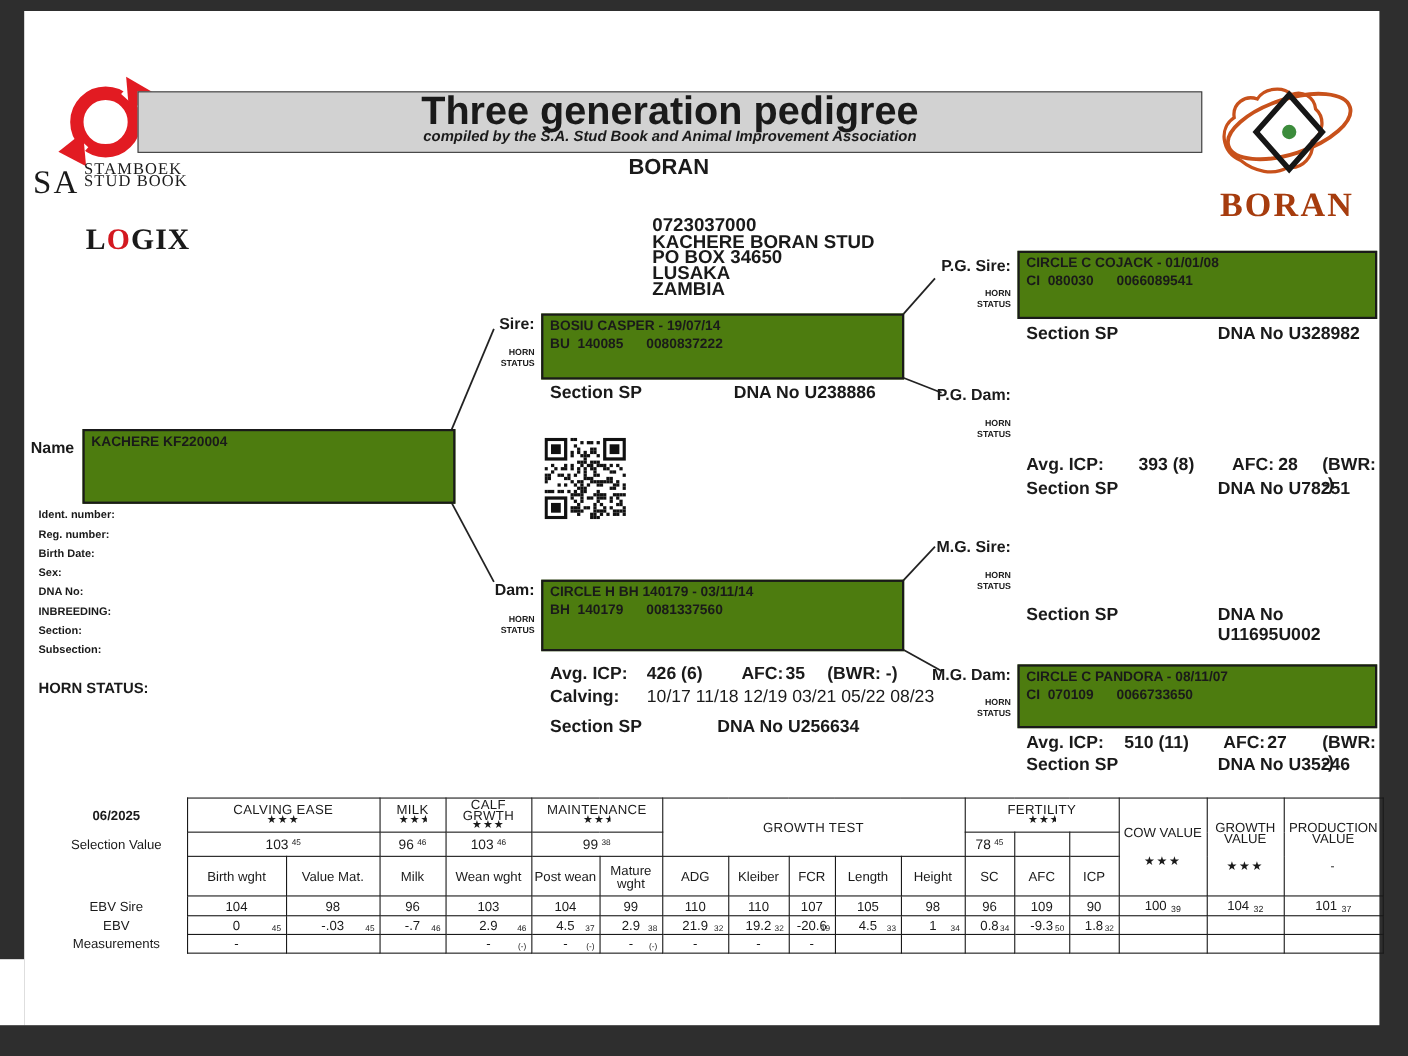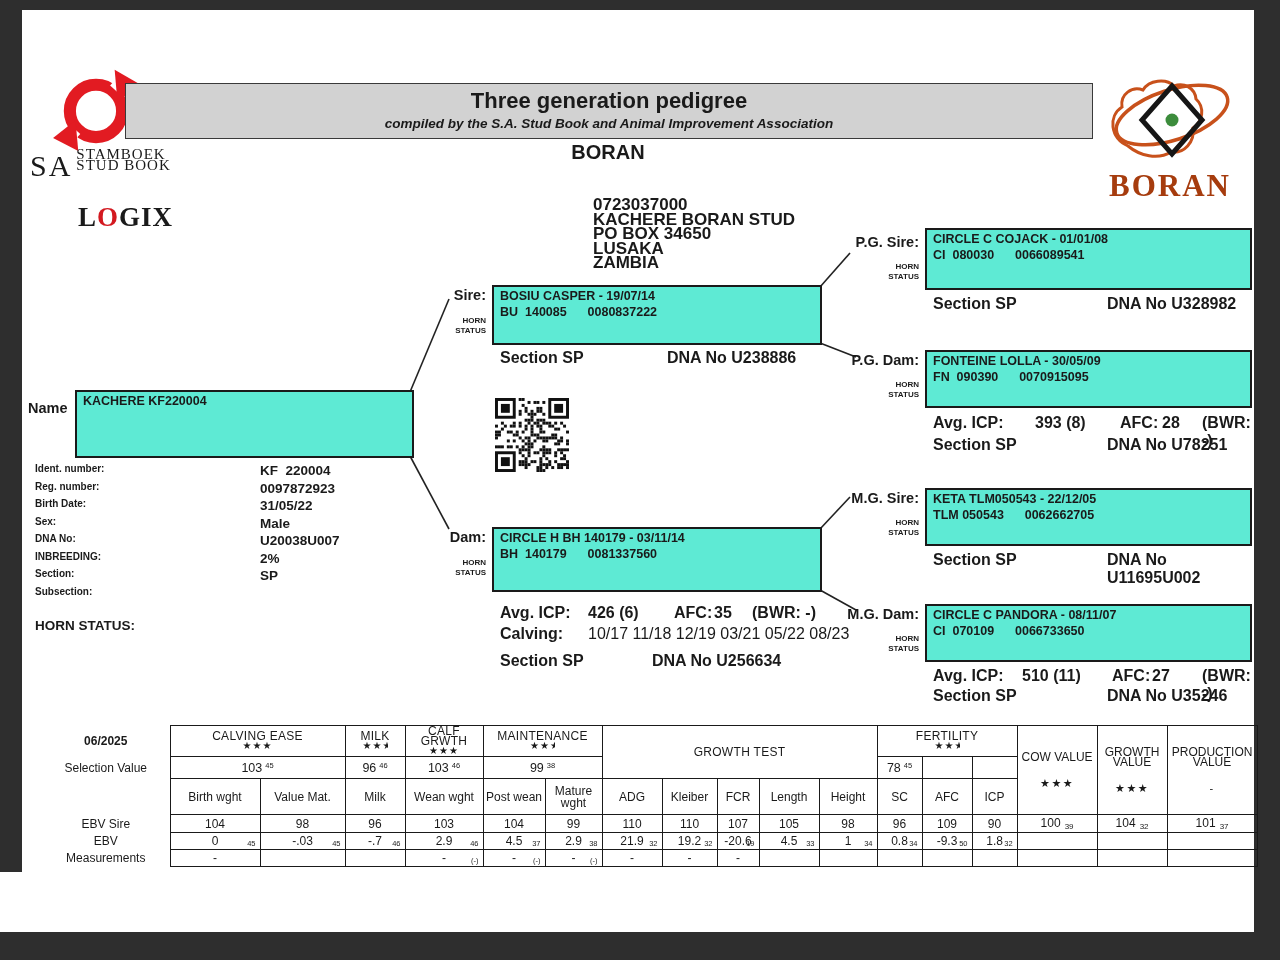--- a/index.html
+++ b/index.html
@@ -5,37 +5,37 @@
   html,body{margin:0;padding:0;background:#2e2e2e;}
   .screen{position:relative;width:1280px;height:960px;background:#2e2e2e;overflow:hidden;
           font-family:"Liberation Sans","DejaVu Sans",sans-serif;color:#1a1a1a;}
   .page{position:absolute;left:22px;top:10px;width:1232px;height:922px;background:#ffffff;}
   .patch{position:absolute;left:0;top:872px;width:22px;height:60px;background:#ffffff;}
   .abs{position:absolute;}
   .pre{white-space:pre;}
 
   
   .banner{left:103px;top:73px;width:966px;height:54px;background:#d2d2d2;border:1px solid #3a3a3a;text-align:center;}
-  .doc-title{font-size:22px;font-weight:bold;line-height:30px;margin-top:2px;}
+  .doc-title{font-size:36px;font-weight:bold;line-height:30px;margin-top:2px;}
   .doc-sub{font-size:13.5px;font-weight:bold;font-style:italic;line-height:16px;}
   .breed{left:103px;top:131px;width:966px;text-align:center;font-size:20px;font-weight:bold;}
   .sa-text{left:8px;top:139px;font-family:"Liberation Serif","DejaVu Serif",serif;}
   .sa-acr{font-size:30px;letter-spacing:2px;}
   .sa-small{display:inline-block;vertical-align:6px;font-size:15px;letter-spacing:1px;line-height:11px;margin-left:4px;}
   .logix{left:56px;top:192px;font-family:"Liberation Serif","DejaVu Serif",serif;font-weight:bold;font-size:27px;letter-spacing:1px;}
   .logix .o{color:#d31920;}
 
   
   .stud{left:571px;top:188px;font-size:17px;font-weight:bold;line-height:14.5px;}
 
   
   .plabel{font-weight:bold;font-size:14.5px;text-align:right;}
   .nlabel{font-weight:bold;font-size:14.5px;}
   .horn{font-size:8px;font-weight:bold;text-align:right;line-height:9.5px;}
-  .pbox{background:#5eead4;border:2px solid #1a1a1a;padding:2px 6px;font-weight:bold;font-size:12.5px;line-height:15.5px;}
+  .pbox{background:#4d7c0f;border:2px solid #1a1a1a;padding:2px 6px;font-weight:bold;font-size:12.5px;line-height:15.5px;}
   .btext{font-weight:bold;font-size:16px;}
   .fields div{height:17.5px;}
   .flab{left:13px;top:453px;font-weight:bold;font-size:10px;}
   .fval{left:238px;top:453px;font-weight:bold;font-size:13.5px;}
   .hornbig{left:13px;top:608px;font-weight:bold;font-size:13.5px;}
   svg.connect{left:0;top:0;pointer-events:none;}
 
   
   table.ebv{position:absolute;left:20px;top:715px;border-collapse:collapse;table-layout:fixed;width:1215px;}
   table.ebv td{padding:0;overflow:hidden;position:relative;text-align:center;vertical-align:middle;font-size:12px;}
@@ -304,30 +304,20 @@
   <div class="abs flab fields">
     <div>Ident. number:</div>
     <div>Reg. number:</div>
     <div>Birth Date:</div>
     <div>Sex:</div>
     <div>DNA No:</div>
     <div>INBREEDING:</div>
     <div>Section:</div>
     <div>Subsection:</div>
   </div>
-  <div class="abs fval fields">
-    <div class="pre">KF  220004</div>
-    <div>0097872923</div>
-    <div>31/05/22</div>
-    <div>Male</div>
-    <div>U20038U007</div>
-    <div>2%</div>
-    <div>SP</div>
-    <div></div>
-  </div>
   <div class="abs hornbig">HORN STATUS:</div>
 
   <div class="abs plabel" style="left:344px;top:277px;width:120px">Sire:</div>
   <div class="abs horn" style="left:384px;top:306px;width:80px">
         <div>HORN</div>
         <div>STATUS</div>
       </div>
   <div class="abs pbox" style="left:470px;top:275px;width:314px;height:52px">
     <div>BOSIU CASPER - 19/07/14</div>
     <div class="pre">BU  140085      0080837222</div>
@@ -364,41 +354,33 @@
     <div class="pre">CI  080030      0066089541</div>
   </div>
   <div class="abs btext" style="left:911px;top:285px">Section SP</div>
   <div class="abs btext" style="left:1085px;top:285px">DNA No U328982</div>
 
   <div class="abs plabel" style="left:777px;top:342px;width:120px">P.G. Dam:</div>
   <div class="abs horn" style="left:817px;top:370px;width:80px">
         <div>HORN</div>
         <div>STATUS</div>
       </div>
-  <div class="abs pbox" style="left:903px;top:340px;width:311px;height:50px">
-    <div>FONTEINE LOLLA - 30/05/09</div>
-    <div class="pre">FN  090390      0070915095</div>
-  </div>
   <div class="abs btext" style="left:911px;top:404px">Avg. ICP:</div>
   <div class="abs btext" style="left:1013px;top:404px">393 (8)</div>
   <div class="abs btext" style="left:1098px;top:404px">AFC:</div>
   <div class="abs btext" style="left:1140px;top:404px">28</div>
   <div class="abs btext" style="left:1180px;top:404px">(BWR: -)</div>
   <div class="abs btext" style="left:911px;top:426px">Section SP</div>
   <div class="abs btext" style="left:1085px;top:426px">DNA No U78251</div>
 
   <div class="abs plabel" style="left:777px;top:480px;width:120px">M.G. Sire:</div>
   <div class="abs horn" style="left:817px;top:508px;width:80px">
         <div>HORN</div>
         <div>STATUS</div>
       </div>
-  <div class="abs pbox" style="left:903px;top:478px;width:311px;height:50px">
-    <div>KETA TLM050543 - 22/12/05</div>
-    <div class="pre">TLM 050543      0062662705</div>
-  </div>
   <div class="abs btext" style="left:911px;top:541px">Section SP</div>
   <div class="abs btext" style="left:1085px;top:541px">DNA No U11695U002</div>
 
   <div class="abs plabel" style="left:777px;top:596px;width:120px">M.G. Dam:</div>
   <div class="abs horn" style="left:817px;top:624px;width:80px">
         <div>HORN</div>
         <div>STATUS</div>
       </div>
   <div class="abs pbox" style="left:903px;top:594px;width:311px;height:50px">
     <div>CIRCLE C PANDORA - 08/11/07</div>

